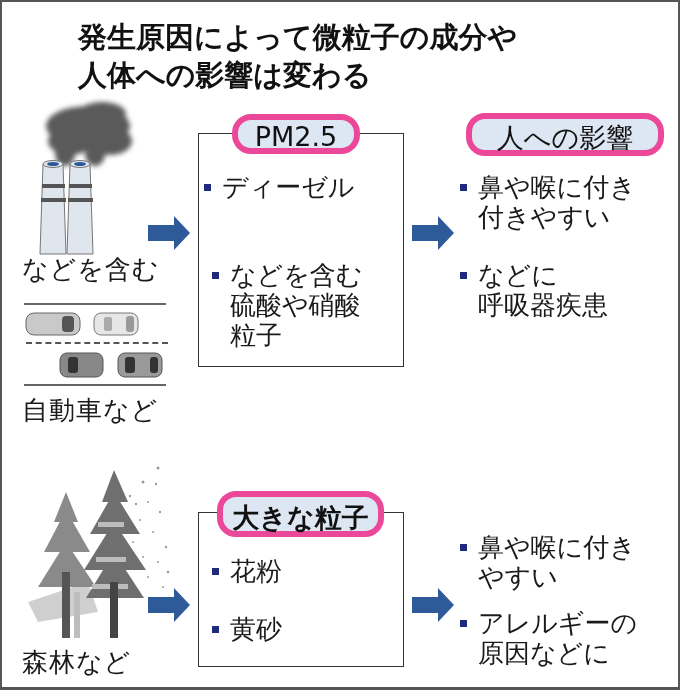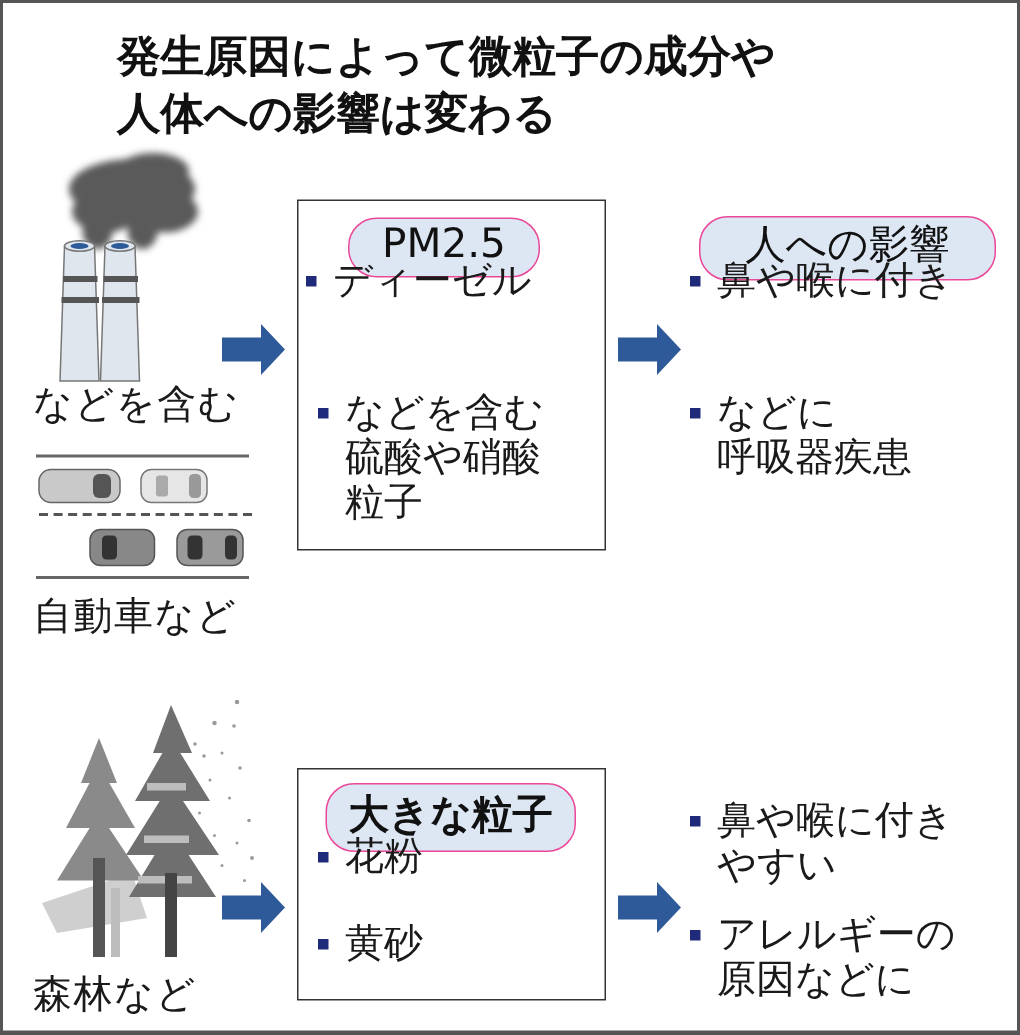--- a/index.html
+++ b/index.html
@@ -2,21 +2,21 @@
 <html><head>
   <meta charset="utf-8">
   <style>
     * { box-sizing: border-box; margin: 0; padding: 0; }
     html, body { width: 680px; height: 690px; background: #fff; overflow: hidden; }
     body { font-family: "DejaVu Sans", sans-serif; color: #1a1a1a; position: relative; }
     .frame { position: absolute; left: 0; top: 0; width: 680px; height: 690px; border: 2px solid #555; border-bottom-width: 3px; }
     .title { position: absolute; left: 78px; top: 18px; font-size: 29px; font-weight: bold; line-height: 38px; letter-spacing: 0px; color: #111; }
     .src-label { position: absolute; font-size: 26px; color: #1a1a1a; letter-spacing: 1px; }
     .box { position: absolute; border: 1.5px solid #333; background: #fff; }
-    .pill { position: absolute; background: #dde6f3; border: 1px solid #ec4899; border-radius: 19px; font-size: 27px; text-align: center; color: #111; line-height: 34px; margin-top: 31px; }
+    .pill { position: absolute; background: #dde6f3; border: 6px solid #ec4899; border-radius: 19px; font-size: 27px; text-align: center; color: #111; line-height: 34px; }
     .item { position: absolute; font-size: 26px; line-height: 30px; color: #1a1a1a; padding-left: 20px; }
     .bullet { position: absolute; left: 2px; top: 12px; width: 7px; height: 7px; background: #1f2a7a; }
     .arrow { position: absolute; width: 42px; height: 34px; }
     .hline { position: absolute; height: 2px; background: #666; }
     .dline { position: absolute; height: 0; border-top: 2.5px dashed #555; }
   </style>
 </head>
 <body>
 
 <div class="frame"></div>
@@ -99,20 +99,21 @@
 
 <svg class="arrow" style="left:412px;top:216px;" viewBox="0 0 42 34">
   <polygon points="0,9 26,9 26,0 42,17 26,34 26,25 0,25" fill="#2f5a9a"></polygon>
 </svg>
 
 <div class="pill" style="left:466px;top:113px;width:198px;height:43px;line-height:38px;">人への影響</div>
 
 <div class="item" style="left:458px;top:172px;">
   <span class="bullet"></span>
   <div>鼻や喉に付き</div>
+  <div>付きやすい</div>
 </div>
 <div class="item" style="left:458px;top:260px;">
   <span class="bullet"></span>
   <div>などに</div>
   <div>呼吸器疾患</div>
 </div>
 
 <svg style="position:absolute;left:18px;top:462px;" width="160" height="180" viewBox="0 0 160 180">
 
   <g fill="#9a9a9a">

